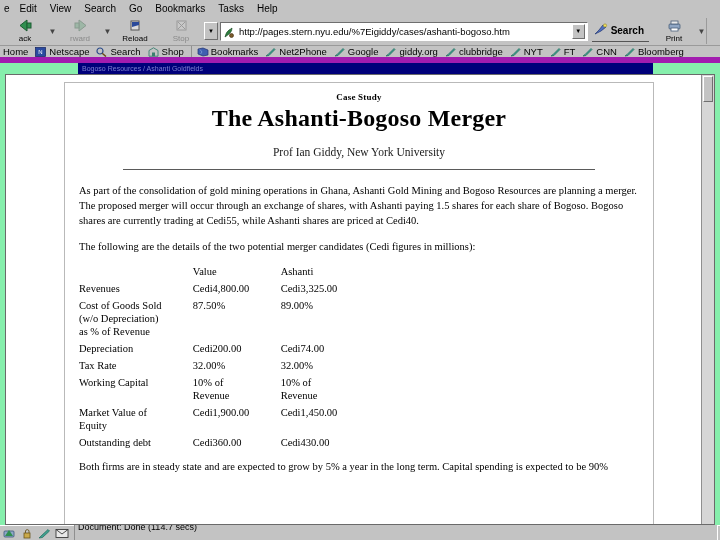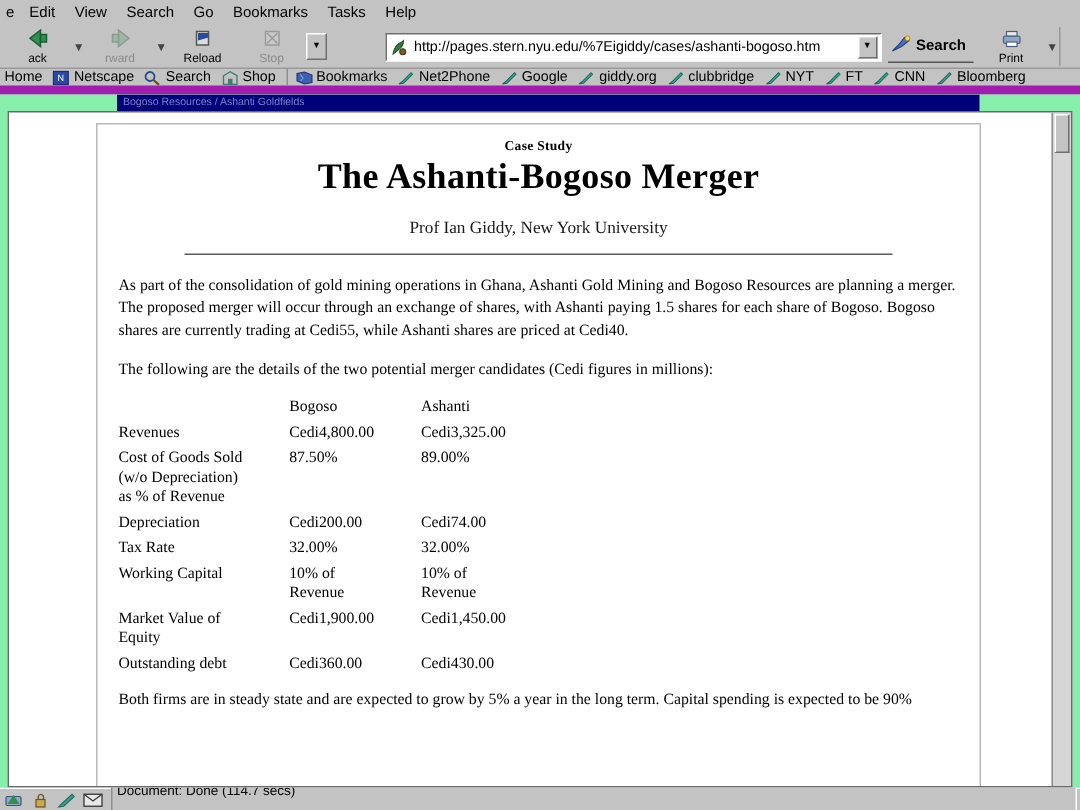--- a/index.html
+++ b/index.html
@@ -64,21 +64,20 @@
     height: 26px;
     display: flex; align-items: center; justify-content: center;
     font-size: 8px; color: #444;
   }
   .urlwrap {
     flex: 1 1 auto;
     display: flex;
     align-items: center;
     height: 20px;
     margin: 0 2px 0 0;
-    gap: 37px;
   }
   .url-drop {
     width: 14px; height: 18px;
     background: #c3c3c3;
     border: 1px solid #ffffff;
     border-right-color: #6f6f6f; border-bottom-color: #6f6f6f;
     display: flex; align-items: center; justify-content: center;
     font-size: 6px;
     margin-right: 2px;
   }
@@ -539,21 +538,21 @@
         <h1>The Ashanti-Bogoso Merger</h1>
         <div class="byline">Prof Ian Giddy, New York University</div>
         <hr class="rule">
         <p>As part of the consolidation of gold mining operations in Ghana, Ashanti Gold Mining and Bogoso Resources are planning a merger. The proposed merger will occur through an exchange of shares, with Ashanti paying 1.5 shares for each share of Bogoso. Bogoso shares are currently trading at Cedi55, while Ashanti shares are priced at Cedi40.</p>
         <p>The following are the details of the two potential merger candidates (Cedi figures in millions):</p>
 
         <table class="facts">
           <thead>
             <tr>
               <th class="c0"></th>
-              <th class="c1">Bogoso</th>
+              <th class="c1">Value</th>
               <th class="c2">Ashanti</th>
             </tr>
           </thead>
           <tbody>
             <tr>
               <td class="c0 multiline">Revenues</td>
               <td class="c1 multiline">Cedi4,800.00</td>
               <td class="c2 multiline">Cedi3,325.00</td>
             </tr>
             <tr>

